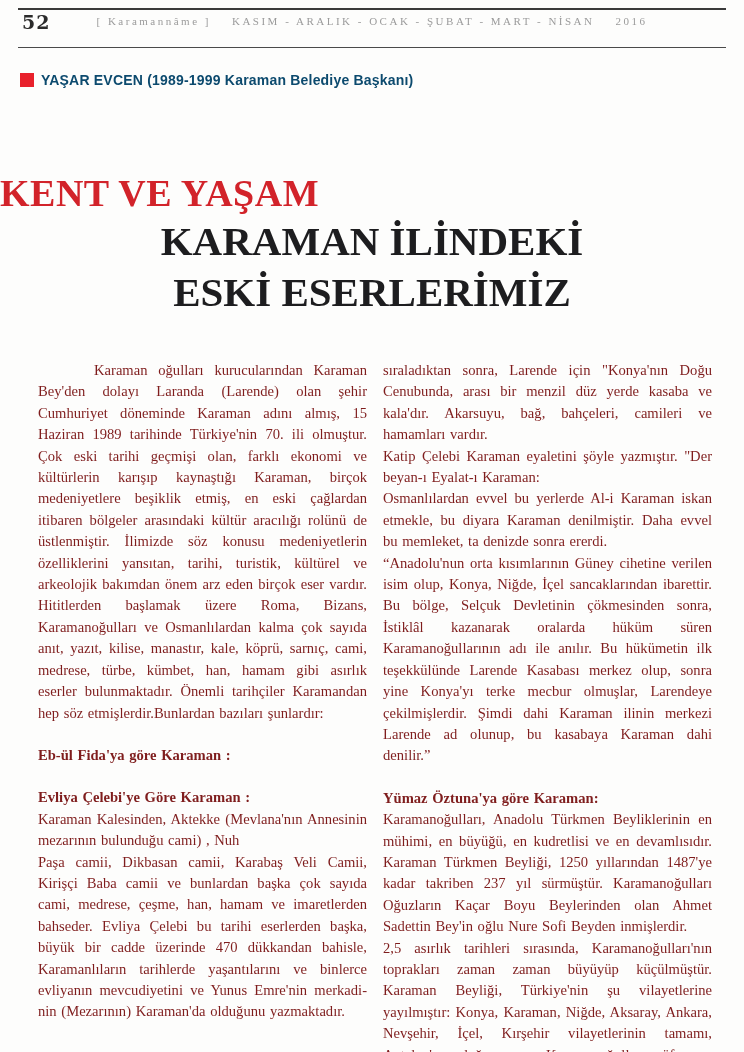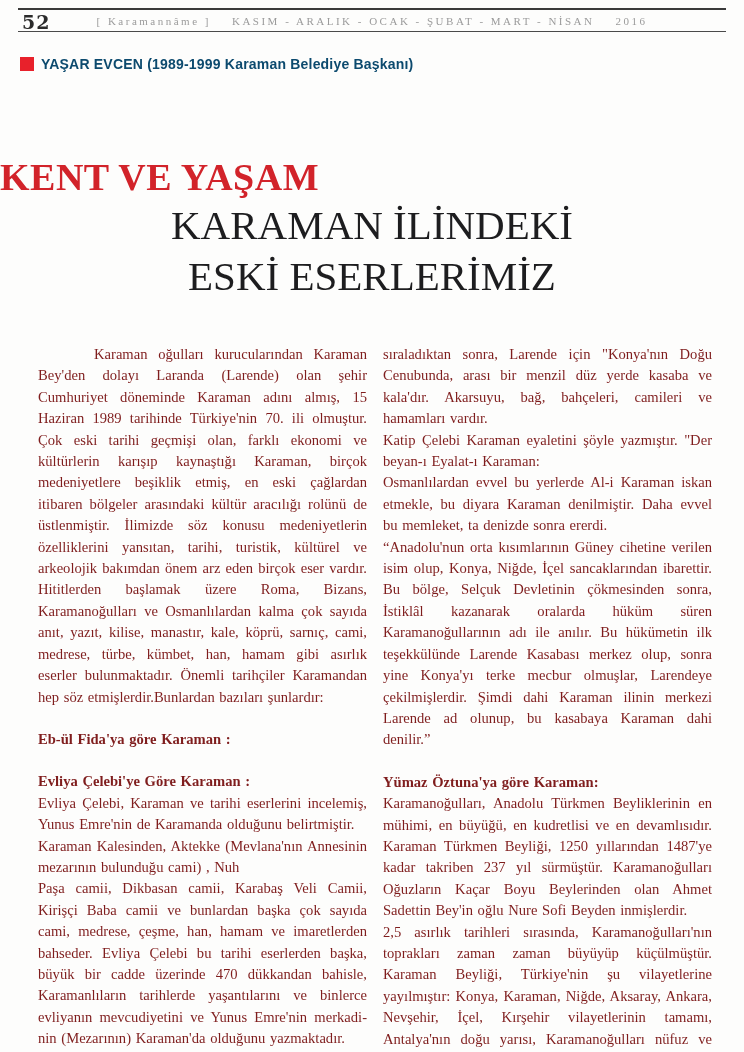--- a/index.html
+++ b/index.html
@@ -11,21 +11,21 @@
     background: #fdfdfc;
     font-family: "Liberation Serif", serif;
     color: #1c1c1c;
     overflow: hidden;
   }
   
   .masthead {
     margin: 8px 18px 0 18px;
     border-top: 2px solid #3a3a3a;
     border-bottom: 1px solid #4a4a4a;
-    height: 24px;
+    height: 40px;
     position: relative;
   }
   .page-number {
     position: absolute;
     left: 4px;
     top: 1px;
     font-family: "DejaVu Serif", serif;
     font-weight: 700;
     font-size: 19px;
     letter-spacing: 1px;
@@ -67,21 +67,21 @@
     font-family: "Liberation Serif", serif;
     font-weight: 700;
     font-size: 38px;
     letter-spacing: 0.5px;
     color: #d2232a;
     line-height: 1;
   }
   .main-title {
     text-align: center;
     font-family: "Liberation Serif", serif;
-    font-weight: 400;
+    font-weight: 700;
     font-size: 41px;
     color: #1d1d1f;
     line-height: 44px;
     margin-top: 7px;
   }
   
   .columns {
     display: flex;
     gap: 16px;
     margin: 46px 32px 0 38px;
@@ -117,21 +117,20 @@
   <div class="main-title">KARAMAN İLİNDEKİ</div>
   <div class="main-title">ESKİ ESERLERİMİZ</div>
 
   <div class="columns">
     <div class="col" id="col-left">
         <p class="para indent">Karaman oğulları kurucularından Karaman Bey'den dolayı Laranda (Larende) olan şehir Cumhuriyet döneminde Karaman adını almış, 15 Haziran 1989 tarihinde Türkiye'nin 70. ili olmuştur. Çok eski tarihi geçmişi olan, farklı ekonomi ve kültürlerin karışıp kaynaştığı Karaman, birçok medeniyetlere beşiklik etmiş, en eski çağlardan itibaren bölgeler arasındaki kültür aracılığı rolünü de üstlenmiştir. İlimizde söz konusu medeniyetlerin özelliklerini yansıtan, tarihi, turistik, kültürel ve arkeolojik bakımdan önem arz eden birçok eser vardır.  Hititlerden başlamak üzere Roma, Bizans, Karamanoğulları ve Osmanlılardan kalma çok sayıda anıt, yazıt, kilise, manastır, kale, köprü, sarnıç, cami, medrese, türbe, kümbet, han, hamam gibi asırlık eserler bulunmaktadır. Önemli tarihçiler Karamandan hep söz etmişlerdir.Bunlardan bazıları şunlardır:</p>
         <div class="spacer"></div>
         <p class="heading">Eb-ül Fida'ya göre Karaman :</p>
         <div class="spacer"></div>
         <p class="heading">Evliya Çelebi'ye Göre Karaman :</p>
-        <p class="para">Evliya Çelebi, Karaman ve tarihi eserlerini incelemiş, Yunus Emre'nin de Karamanda olduğunu belirtmiştir.</p>
         <p class="para">Karaman Kalesinden, Aktekke (Mevlana'nın Annesinin mezarının bulunduğu cami) , Nuh</p>
         <p class="para">Paşa camii, Dikbasan camii, Karabaş Veli Camii, Kirişçi Baba camii ve bunlardan başka çok sayıda cami, medrese, çeşme, han, hamam ve imaretlerden bahseder. Evliya Çelebi bu tarihi eserlerden başka, büyük bir cadde üzerinde 470 dükkandan bahisle, Karamanlıların tarihlerde yaşantılarını ve binlerce evliyanın mevcudiyetini ve Yunus Emre'nin merkadi-nin (Mezarının) Karaman'da olduğunu yazmaktadır.</p>
       </div>
     <div class="col" id="col-right">
         <p class="para">sıraladıktan sonra, Larende için "Konya'nın Doğu Cenubunda, arası bir menzil düz yerde kasaba ve kala'dır. Akarsuyu, bağ, bahçeleri, camileri ve hamamları vardır.</p>
         <p class="para">Katip Çelebi Karaman eyaletini şöyle yazmıştır. "Der beyan-ı Eyalat-ı Karaman:</p>
         <p class="para">Osmanlılardan evvel bu yerlerde Al-i Karaman iskan etmekle, bu diyara Karaman denilmiştir. Daha evvel bu memleket, ta denizde sonra ererdi.</p>
         <p class="para">“Anadolu'nun orta kısımlarının Güney cihetine verilen isim olup, Konya, Niğde, İçel sancaklarından ibarettir. Bu bölge, Selçuk Devletinin çökmesinden sonra, İstiklâl kazanarak oralarda hüküm süren Karamanoğullarının adı ile anılır. Bu hükümetin ilk teşekkülünde Larende Kasabası merkez olup, sonra yine Konya'yı terke mecbur olmuşlar, Larendeye çekilmişlerdir. Şimdi dahi Karaman ilinin merkezi Larende ad olunup, bu kasabaya Karaman dahi denilir.”</p>
         <div class="spacer"></div>
         <p class="heading">Yümaz Öztuna'ya göre Karaman:</p>

